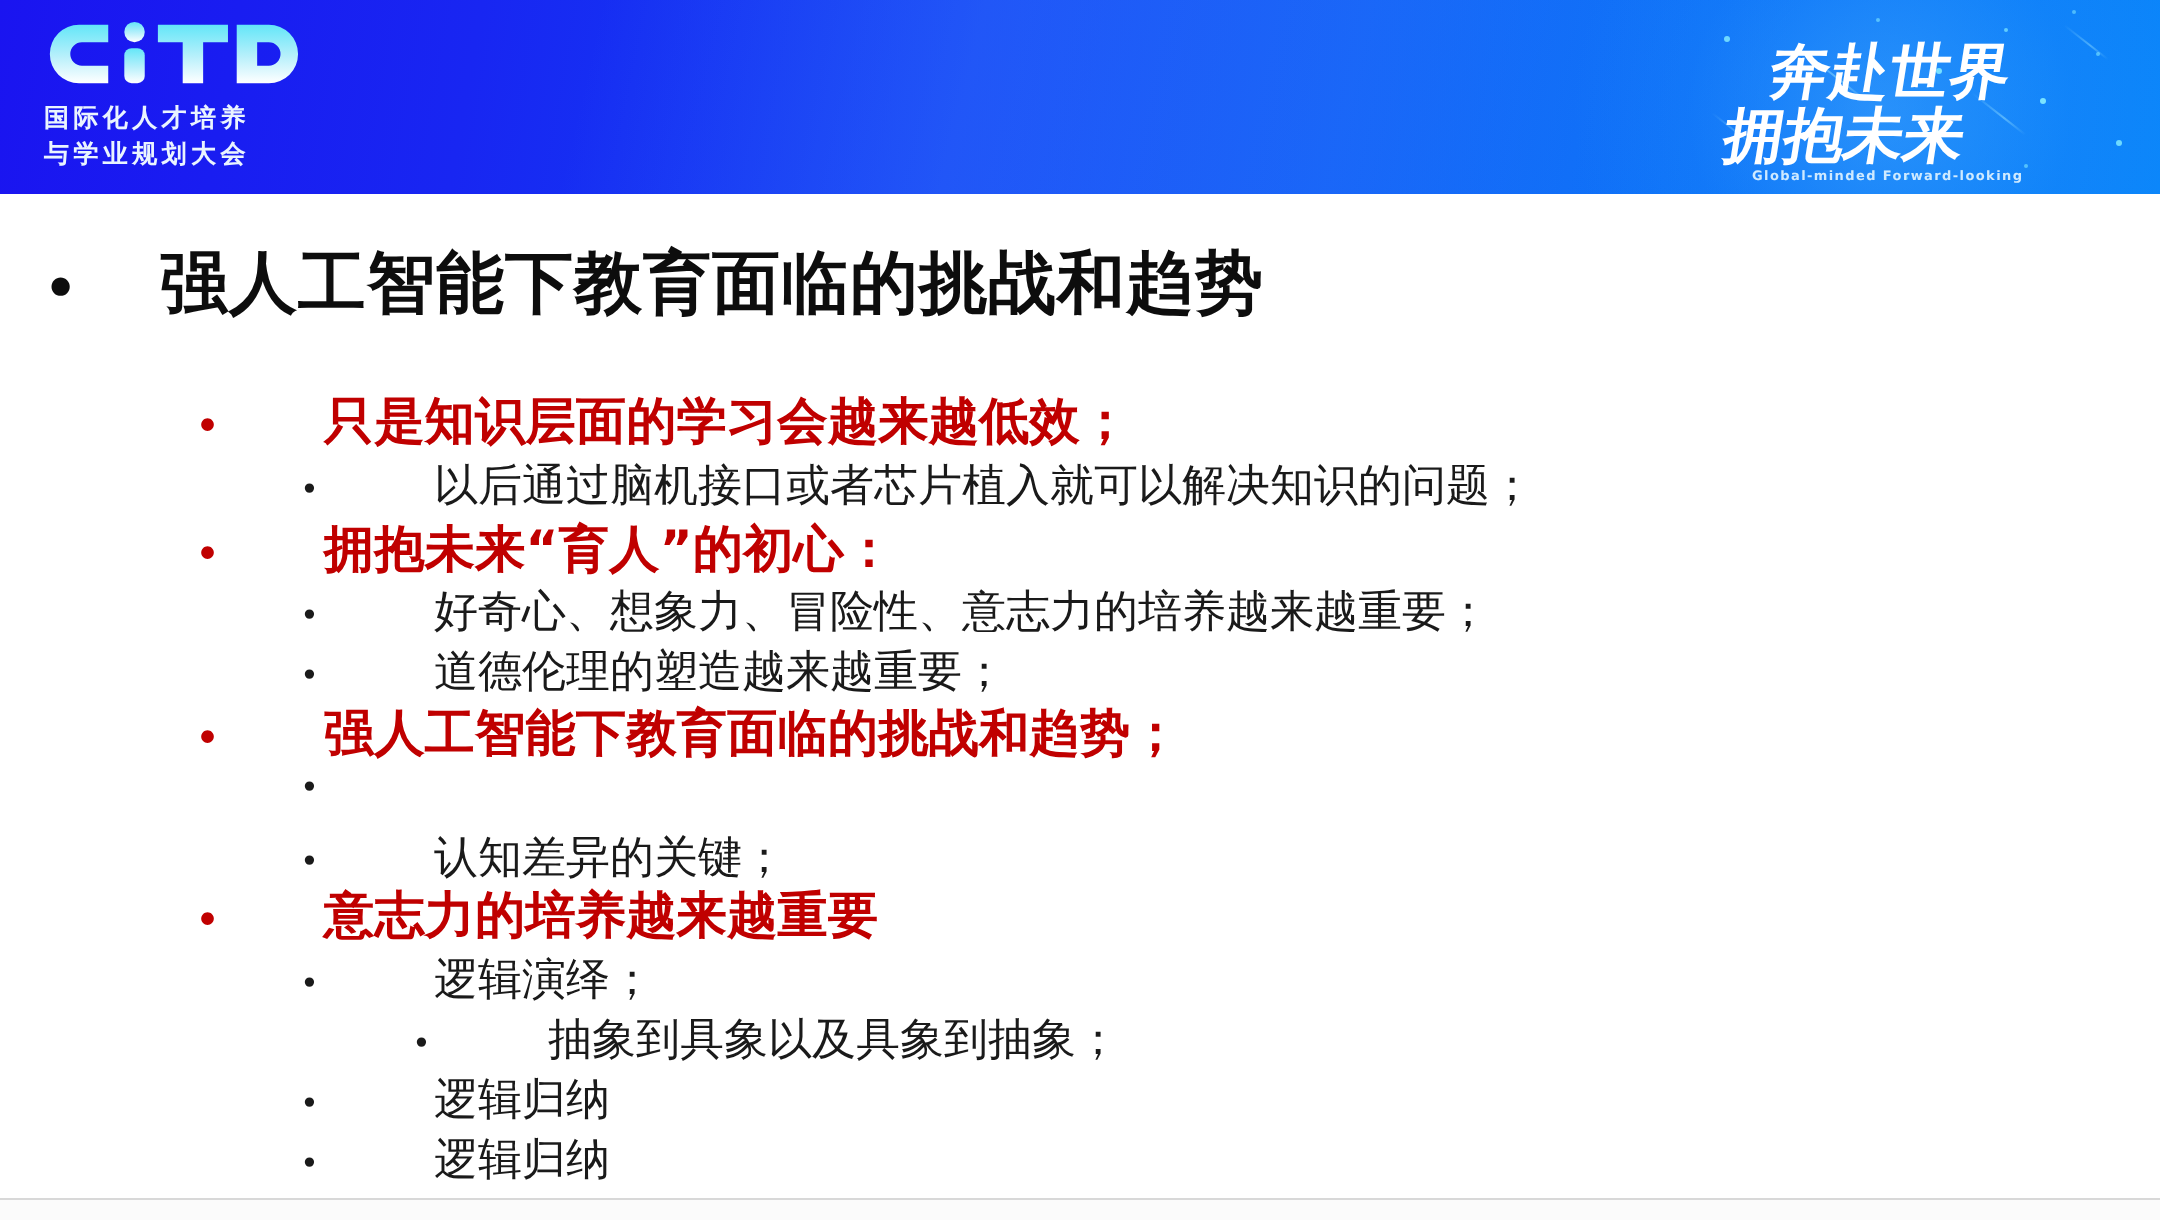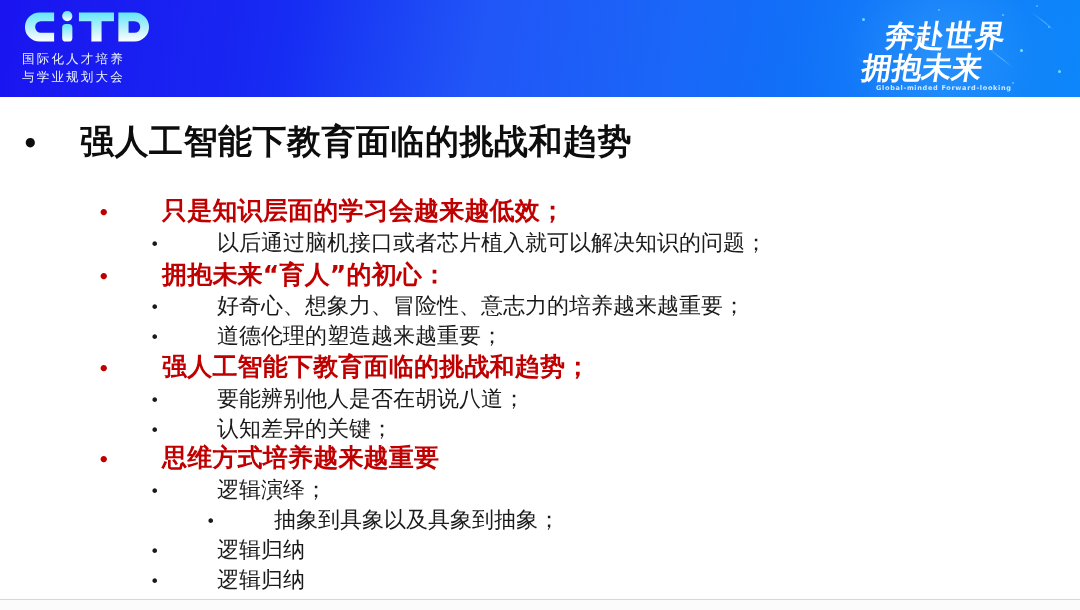--- a/index.html
+++ b/index.html
@@ -55,21 +55,21 @@
     height: 82px;
   }
   .logo-mark {
     height: 38px;
     display: block;
   }
   .logo-sub {
     margin-top: 5px;
     color: #eaf4ff;
     font-size: 12.5px;
-    font-weight: 400;
+    font-weight: 700;
     letter-spacing: 2.2px;
     line-height: 16px;
     text-align: left;
     white-space: nowrap;
   }
 
   
   .slogan {
     position: absolute;
     right: 22px;
@@ -265,31 +265,30 @@
     <span class="txt">道德伦理的塑造越来越重要；</span>
   </div>
 
   <div class="row lvl1" style="top:253px">
     <span class="bullet">•</span>
     <span class="txt">强人工智能下教育面临的挑战和趋势；</span>
   </div>
 
   <div class="row lvl2" style="top:287px">
     <span class="bullet">•</span>
-    <span class="txt">要能辨别他人是否在胡说八道；</span>
   </div>
 
   <div class="row lvl2" style="top:317px">
     <span class="bullet">•</span>
     <span class="txt">认知差异的关键；</span>
   </div>
 
   <div class="row lvl1" style="top:344px">
     <span class="bullet">•</span>
-    <span class="txt">思维方式培养越来越重要</span>
+    <span class="txt">意志力的培养越来越重要</span>
   </div>
 
   <div class="row lvl2" style="top:378px">
     <span class="bullet">•</span>
     <span class="txt">逻辑演绎；</span>
   </div>
 
   <div class="row lvl3" style="top:408px">
     <span class="bullet">•</span>
     <span class="txt">抽象到具象以及具象到抽象；</span>

